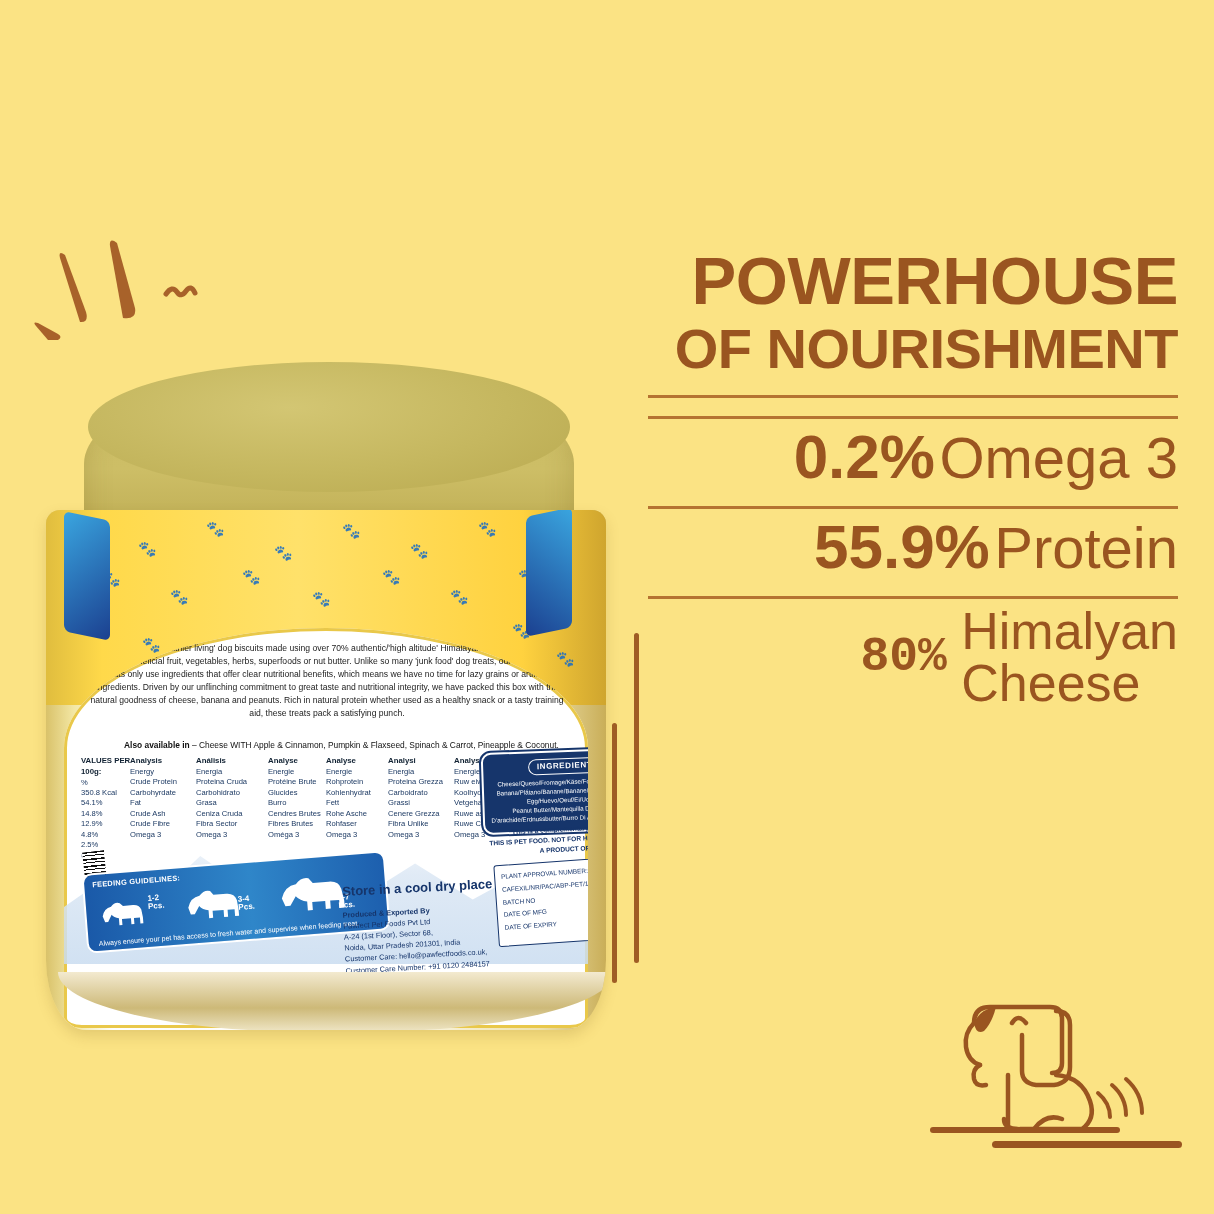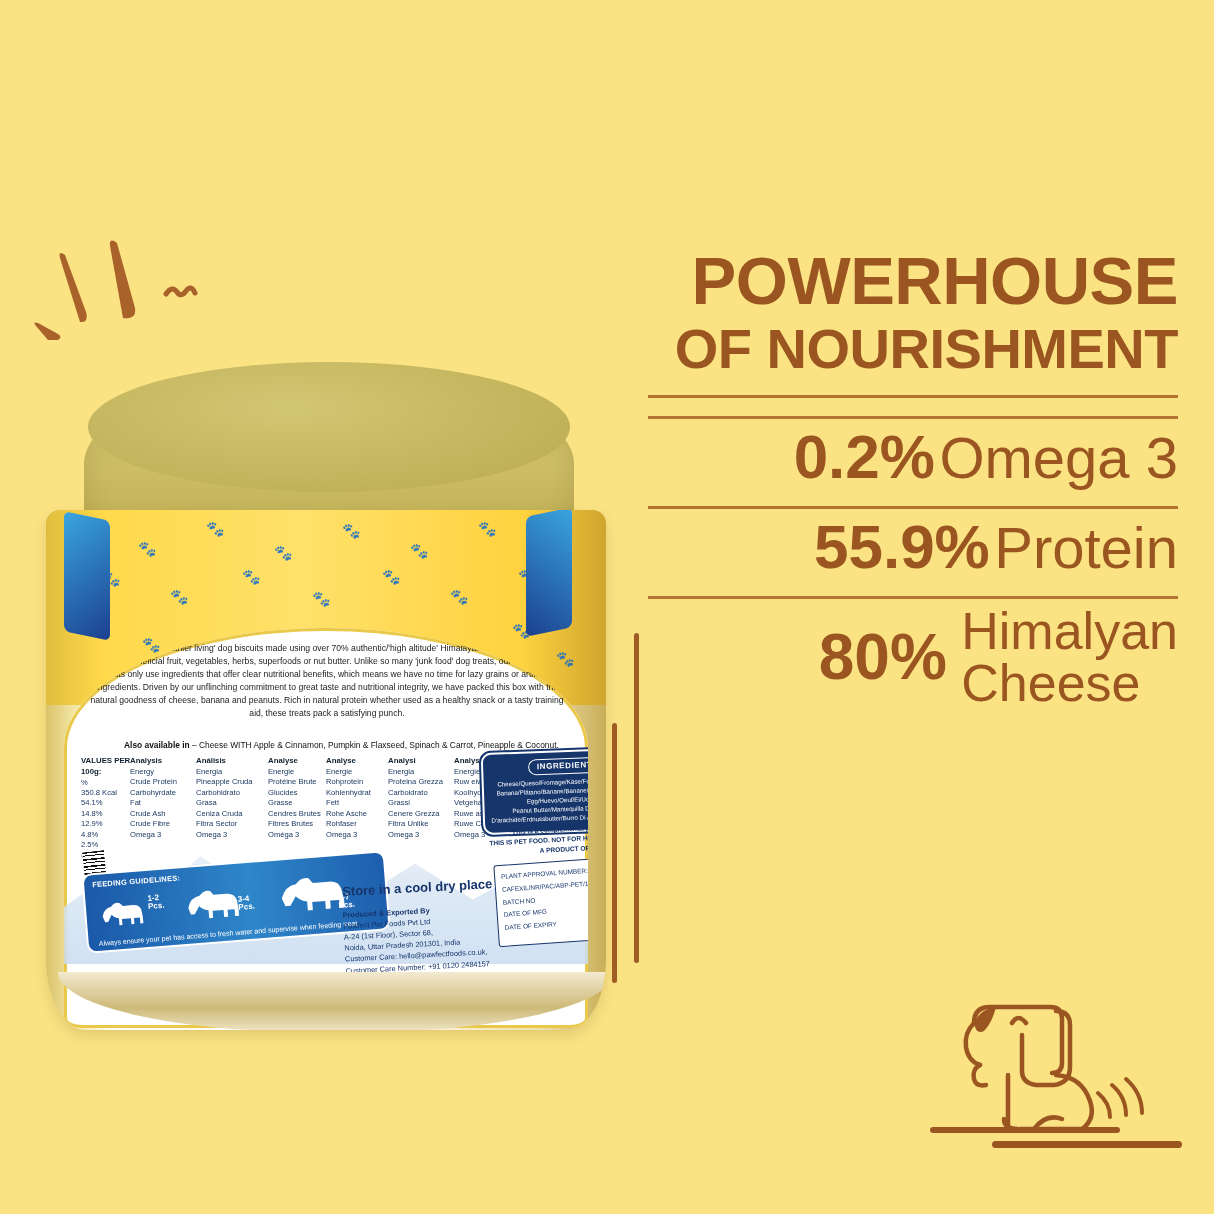--- a/index.html
+++ b/index.html
@@ -34,21 +34,21 @@
     display:block;line-height:1.02;white-space:nowrap;
   }
   .num{font-weight:bold;font-size:62px;color:#9a5520;}
   .lbl{font-size:58px;color:#9a5520;font-weight:normal;}
   .sub{
     display:block;font-size:34px;color:#9a5520;font-weight:normal;
     margin-top:2px;letter-spacing:.3px;
   }
   .claim.two-line .lbl{font-size:52px;line-height:1.0;}
   .claim.two-line .stack{display:inline-block;text-align:left;vertical-align:middle;margin-left:10px;}
-  .claim.two-line .num{font-size:64px;vertical-align:middle;}
+  .claim.two-line .num{font-size:48px;vertical-align:middle;font-family:Liberation Mono, monospace;}
 
   
   .vstroke{position:absolute;background:#9a5520;width:5px;border-radius:3px;opacity:.95;}
   .vstroke.a{left:612px;top:723px;height:260px;}
   .vstroke.b{left:634px;top:633px;height:330px;}
 
   
   .sparkles{position:absolute;left:18px;top:222px;width:210px;height:140px;}
 
   
@@ -262,34 +262,34 @@
             <div>Carbohyrdate</div>
             <div>Fat</div>
             <div>Crude Ash</div>
             <div>Crude Fibre</div>
             <div>Omega 3</div>
           </div>
 
           <div class="col col-es">
             <div class="hdr">Análisis</div>
             <div>Energia</div>
-            <div>Pineapple Cruda</div>
+            <div>Proteina Cruda</div>
             <div>Carbohidrato</div>
             <div>Grasa</div>
             <div>Ceniza Cruda</div>
             <div>Fibra Sector</div>
             <div>Omega 3</div>
           </div>
 
           <div class="col col-fr">
             <div class="hdr">Analyse</div>
             <div>Energie</div>
             <div>Protéine Brute</div>
             <div>Glucides</div>
-            <div>Grasse</div>
+            <div>Burro</div>
             <div>Cendres Brutes</div>
             <div>Fibres Brutes</div>
             <div>Oméga 3</div>
           </div>
 
           <div class="col col-de">
             <div class="hdr">Analyse</div>
             <div>Energie</div>
             <div>Rohprotein</div>
             <div>Kohlenhydrat</div>

